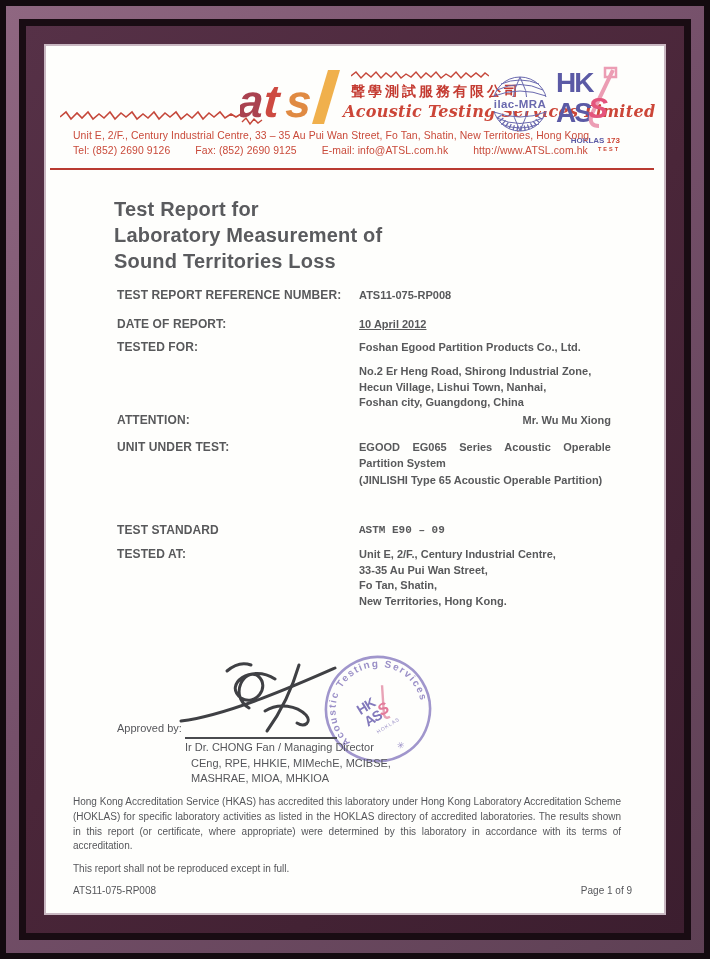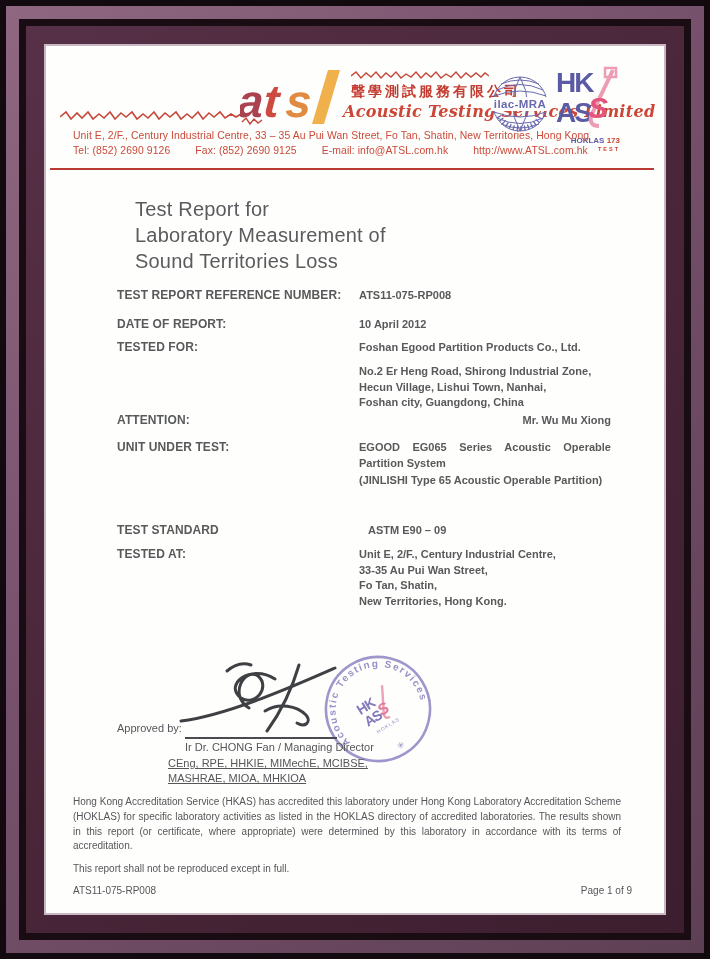--- a/index.html
+++ b/index.html
@@ -9,21 +9,21 @@
   .frame1{width:100%;height:100%;box-sizing:border-box;background:linear-gradient(135deg,#8f6781 0%,#75506a 45%,#5e4054 100%);padding:13px;}
   .frame2{width:100%;height:100%;box-sizing:border-box;background:#190c13;padding:7px;}
   .frame3{width:100%;height:100%;box-sizing:border-box;background:linear-gradient(135deg,#563147 0%,#4a2639 50%,#3c1e2f 100%);padding:18px;}
   .frame4{width:100%;height:100%;box-sizing:border-box;background:#c9b8c2;padding:2px;}
   .page{position:relative;width:100%;height:100%;background:#fefefc;color:#58595b;}
   .abs{position:absolute;}
   .red{color:#c94a3a;}
   .addr{font-size:10.4px;letter-spacing:.1px;white-space:nowrap;}
   .addr2 span{margin-right:22px;}
   .redrule{height:2px;background:#b93a31;}
-  .title{font-size:20px;font-weight:normal;line-height:26px;color:#5a5b5e;letter-spacing:.2px;margin-left:21px;}
+  .title{font-size:20px;font-weight:bold;line-height:26px;color:#5a5b5e;letter-spacing:.2px;}
   .lbl{font-size:12px;font-weight:bold;letter-spacing:.1px;color:#58595b;}
   .val{font-size:11px;font-weight:bold;line-height:15.5px;color:#58595b;width:252px;}
   .preline{white-space:pre-line;}
   .just{text-align:justify;}
   .zh{font-size:14px;font-weight:bold;letter-spacing:3px;color:#c43b31;}
   .script{font-family:"DejaVu Serif",serif;font-style:italic;font-weight:bold;font-size:16px;color:#cc4638;letter-spacing:.3px;}
   .small{font-size:11px;color:#55565a;}
   .foot{font-size:10px;line-height:14.8px;color:#55565a;}
   .hoklas-cap{font-size:8px;font-weight:bold;color:#5b5aa5;text-align:right;width:66px;line-height:9px;}
   .hoklas-cap .num{color:#cc4433;}
@@ -100,37 +100,37 @@
   <div class="abs title" style="left:68px;top:150px;">
     <div>Test Report for</div>
     <div>Laboratory Measurement of</div>
     <div>Sound Territories Loss</div>
   </div>
 
   <div class="abs lbl" style="left:71px;top:242px;">TEST REPORT REFERENCE NUMBER:</div>
   <div class="abs val" style="left:313px;top:242px;">ATS11-075-RP008</div>
 
   <div class="abs lbl" style="left:71px;top:271px;">DATE OF REPORT:</div>
-  <div class="abs val" style="left:313px;top:271px;">10 April 2012</div>
+  <div class="abs val" style="left:313px;top:271px;text-decoration:underline;">10 April 2012</div>
 
   <div class="abs lbl" style="left:71px;top:294px;">TESTED FOR:</div>
   <div class="abs val" style="left:313px;top:294px;">Foshan Egood Partition Products Co., Ltd.</div>
   <div class="abs val preline" style="left:313px;top:318px;">No.2 Er Heng Road, Shirong Industrial Zone,
 Hecun Village, Lishui Town, Nanhai,
 Foshan city, Guangdong, China</div>
 
   <div class="abs lbl" style="left:71px;top:367px;">ATTENTION:</div>
   <div class="abs val" style="left:313px;top:367px;text-align:right;">Mr. Wu Mu Xiong</div>
 
   <div class="abs lbl" style="left:71px;top:394px;">UNIT UNDER TEST:</div>
   <div class="abs val just" style="left:313px;top:394px;">EGOOD EG065 Series Acoustic Operable Partition System</div>
   <div class="abs val just" style="left:313px;top:427px;">(JINLISHI Type 65 Acoustic Operable Partition)</div>
 
   <div class="abs lbl" style="left:71px;top:477px;">TEST STANDARD</div>
-  <div class="abs val" style="left:322px;top:477px;">ASTM E90 – 09</div>
+  <div class="abs val" style="left:313px;top:477px;font-family:Liberation Mono, monospace;">ASTM E90 – 09</div>
 
   <div class="abs lbl" style="left:71px;top:501px;">TESTED AT:</div>
   <div class="abs val preline" style="left:313px;top:501px;">Unit E, 2/F., Century Industrial Centre,
 33-35 Au Pui Wan Street,
 Fo Tan, Shatin,
 New Territories, Hong Kong.</div>
 
   <svg class="abs" style="left:274px;top:605px;opacity:.88;" width="116" height="116" viewBox="0 0 116 116">
     <g transform="rotate(-32 58 58)">
       <circle cx="58" cy="58" r="52" fill="none" stroke="#9488c6" stroke-width="2.6"></circle>
@@ -155,21 +155,21 @@
       <path d="M96,24 C72,8 44,30 62,43 C76,52 92,32 79,21 C66,12 49,40 70,53"></path>
       <path d="M2,66 C50,60 122,28 156,13"></path>
       <path d="M120,10 C113,34 101,58 88,76"></path>
       <path d="M86,56 C100,47 118,51 127,60 C133,67 126,73 118,68"></path>
     </g>
   </svg>
 
   <div class="abs small" style="left:71px;top:676px;">Approved by:</div>
   <div class="abs" style="left:139px;top:691px;width:152px;height:2px;background:#4a4b4e;"></div>
   <div class="abs small" style="left:139px;top:695px;">Ir Dr. CHONG Fan / Managing Director</div>
-  <div class="abs small preline" style="left:122px;top:710px;line-height:15px;text-decoration:underline;">CEng, RPE, HHKIE, MIMechE, MCIBSE,
+  <div class="abs small preline" style="left:145px;top:710px;line-height:15px;">CEng, RPE, HHKIE, MIMechE, MCIBSE,
 MASHRAE, MIOA, MHKIOA</div>
 
   <div class="abs foot just" style="left:27px;top:749px;width:548px;">Hong Kong Accreditation Service (HKAS) has accredited this laboratory under Hong Kong Laboratory Accreditation Scheme (HOKLAS) for specific laboratory activities as listed in the HOKLAS directory of accredited laboratories. The results shown in this report (or certificate, where appropriate) were determined by this laboratory in accordance with its terms of accreditation.</div>
   <div class="abs foot" style="left:27px;top:816px;">This report shall not be reproduced except in full.</div>
   <div class="abs foot" style="left:27px;top:838px;">ATS11-075-RP008</div>
   <div class="abs foot" style="right:32px;top:838px;">Page 1 of 9</div>
 
 </div>
 </div>
 </div>

